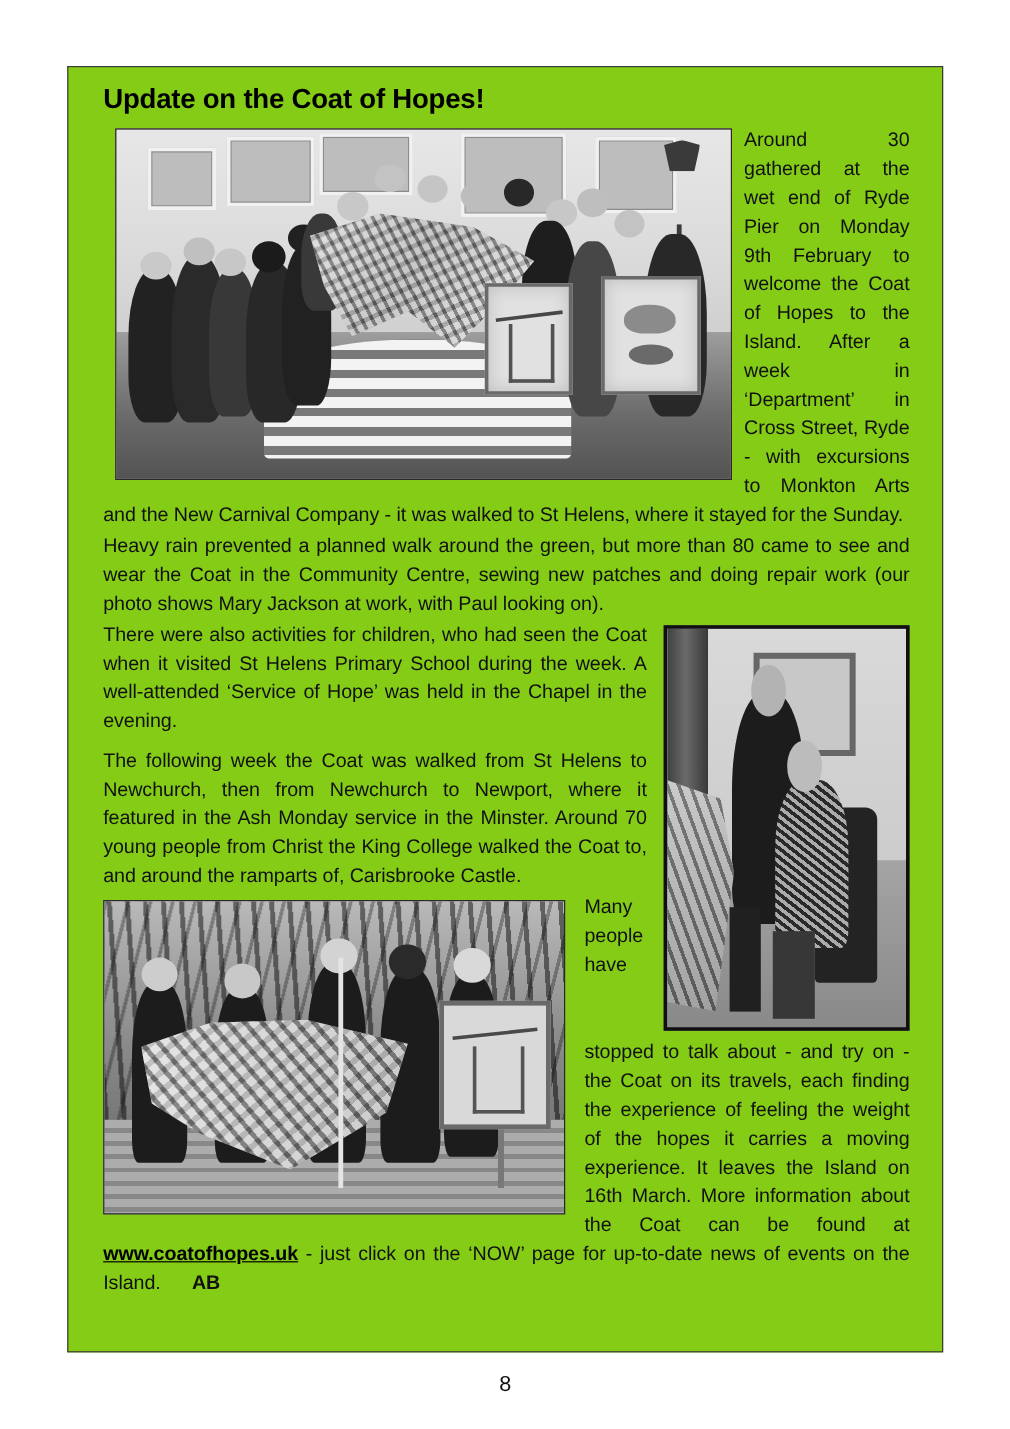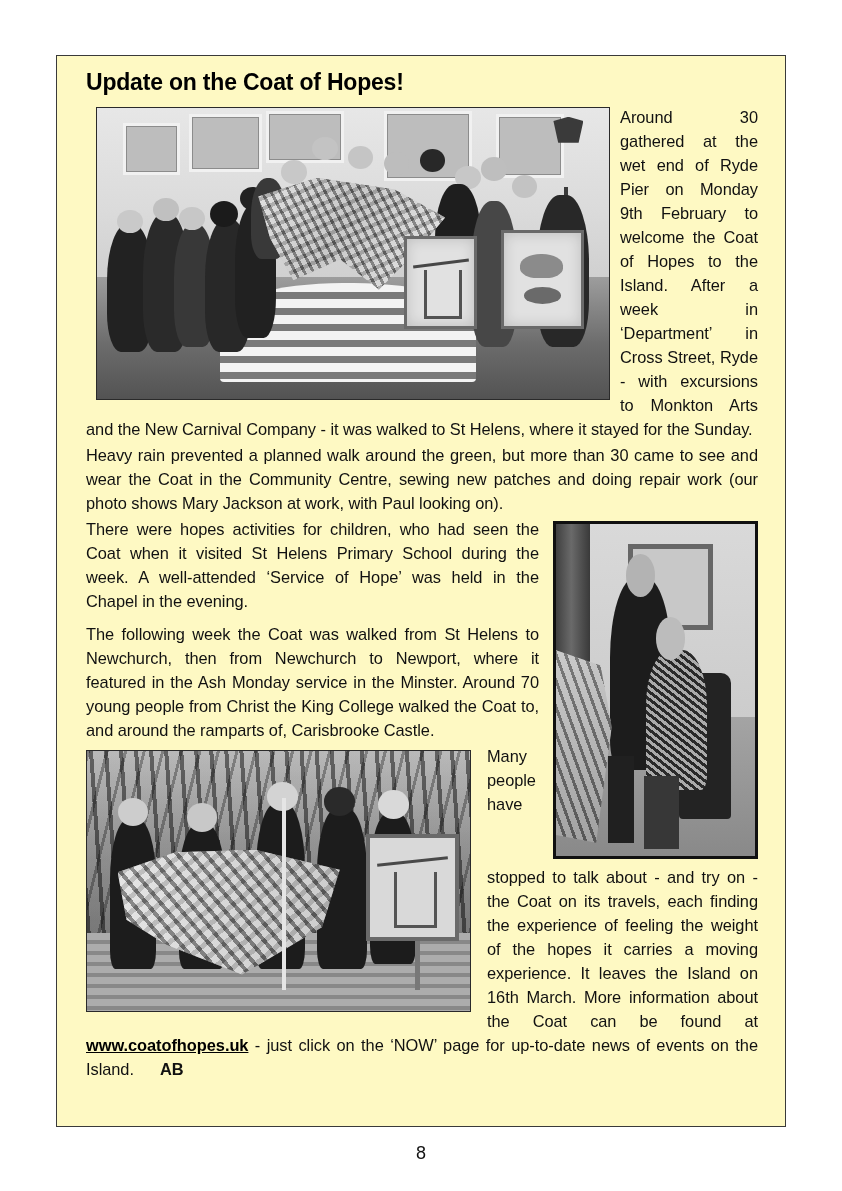--- a/index.html
+++ b/index.html
@@ -19,21 +19,21 @@
 
   
   #article-frame {
     position: absolute;
     left: 56px;
     top: 55px;
     width: 730px;
     height: 1072px;
     border: 1.5px solid #3a3a3a;
     box-sizing: border-box;
-    background: #fef9c3;
+    background: #84cc16;
     text-decoration: underline;
   }
 
   #article-inner {
     position: absolute;
     left: 29px;
     top: 11px;
     width: 672px;
     height: 1045px;
   }
@@ -252,38 +252,38 @@
         <div class="scribble"></div>
           <div class="coatshape"></div>
       </div>
       <div class="p1-banner" style="left:79%; top:42%; width:15%; height:32%;">
         <div class="blob" style="left:20%; top:22%; width:56%; height:26%; background:#8f8b83; border-radius:48% 48% 40% 40%;"></div>
         <div class="blob" style="left:26%; top:58%; width:48%; height:18%; background:#6e6a63; border-radius:50%;"></div>
       </div>
     </div>
 
     <p class="body-text">Around 30 gathered at the wet end of Ryde Pier on Monday 9th February to welcome the Coat of Hopes to the Island. After a week in ‘Department’ in Cross Street, Ryde - with excursions to Monkton Arts and the New Carnival Company - it was walked to St Helens, where it stayed for the Sunday.</p>
-    <p class="body-text">Heavy rain prevented a planned walk around the green, but more than 30 came to see and wear the Coat in the Community Centre, sewing new patches and doing repair work (our photo shows Mary Jackson at work, with Paul looking on).</p>
+    <p class="body-text">Heavy rain prevented a planned walk around the green, but more than 80 came to see and wear the Coat in the Community Centre, sewing new patches and doing repair work (our photo shows Mary Jackson at work, with Paul looking on).</p>
 
     <div class="photo" id="photo-mary-paul">
       <div id="p2-room"></div>
       <div id="p2-door"></div>
       <div id="p2-frame"></div>
       <div id="p2-man"></div>
       <div id="p2-manhead"></div>
       <div id="p2-chair"></div>
       <div id="p2-hair"></div>
       <div id="p2-woman"></div>
       <div id="p2-womanhd"></div>
       <div id="p2-coat"></div>
       <div class="bar" style="left:44%; top:76%; width:18%; height:22%; background:#3a3732;"></div>
       <div class="bar" style="left:26%; top:70%; width:13%; height:26%; background:#22201d;"></div>
     </div>
 
-    <p class="body-text">There were hopes activities for children, who had seen the Coat when it visited St Helens Primary School during the week. A well-attended ‘Service of Hope’ was held in the Chapel in the evening.</p>
+    <p class="body-text">There were also activities for children, who had seen the Coat when it visited St Helens Primary School during the week. A well-attended ‘Service of Hope’ was held in the Chapel in the evening.</p>
     <div class="spacer-para"></div>
     <p class="body-text">The following week the Coat was walked from St Helens to Newchurch, then from Newchurch to Newport, where it featured in the Ash Monday service in the Minster. Around 70 young people from Christ the King College walked the Coat to, and around the ramparts of, Carisbrooke Castle.</p>
 
     <div class="photo" id="photo-walkers">
       <div id="p3-trees"></div>
       <div id="p3-path"></div>
 
       <div class="p3-person" style="left:6%;  top:26%; width:12%; height:58%;"></div>
       <div class="p3-head" style="left:8%;  top:18%; width:8%;  height:11%; background:#d2ccc3;"></div>
       <div class="p3-person" style="left:24%; top:28%; width:12%; height:56%;"></div>

